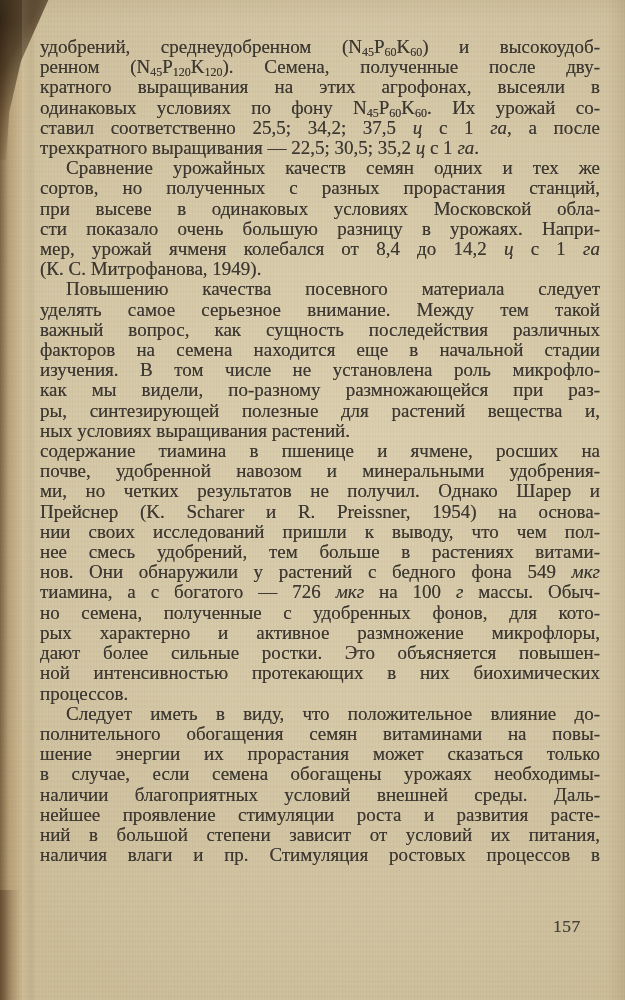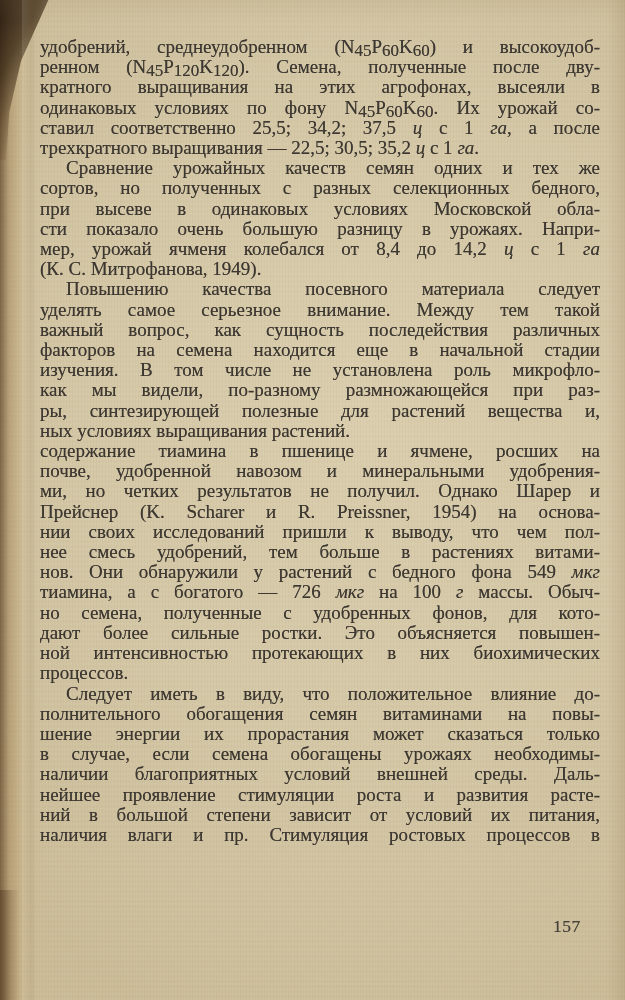--- a/index.html
+++ b/index.html
@@ -58,21 +58,21 @@
 
   .text-block{
     position:absolute;left:40px;top:37px;width:560px;
     font-size:19px;line-height:20.2px;color:#3c3731;
     text-shadow:0 0 0.5px rgba(62,56,48,0.65);
   }
   .para{margin:0;}
   .line{text-align:justify;text-align-last:left;white-space:nowrap;}
   .line.jl{text-align-last:justify;white-space:normal;}
   .line.ind{padding-left:26px;}
-  .line sub{font-size:17px;line-height:0;vertical-align:-3px;}
+  .line sub{font-size:12px;line-height:0;vertical-align:-3px;}
   .line i{font-style:italic;}
 
   .page-num{
     position:absolute;left:553px;top:916px;
     font-size:17.5px;letter-spacing:0.5px;color:#44403a;
     text-shadow:0 0 0.5px rgba(62,56,48,0.6);
   }
 </style>
 </head>
 <body>
@@ -90,21 +90,21 @@
       <div class="para">
         <div class="line jl">удобрений, среднеудобренном (N<sub>45</sub>P<sub>60</sub>K<sub>60</sub>) и высокоудоб-</div>
         <div class="line jl">ренном (N<sub>45</sub>P<sub>120</sub>K<sub>120</sub>). Семена, полученные после дву-</div>
         <div class="line jl">кратного выращивания на этих агрофонах, высеяли в</div>
         <div class="line jl">одинаковых условиях по фону N<sub>45</sub>P<sub>60</sub>K<sub>60</sub>. Их урожай со-</div>
         <div class="line jl">ставил соответственно 25,5; 34,2; 37,5 <i>ц</i> с 1 <i>га</i>, а после</div>
         <div class="line">трехкратного выращивания — 22,5; 30,5; 35,2 <i>ц</i> с 1 <i>га</i>.</div>
       </div>
       <div class="para">
         <div class="line jl ind">Сравнение урожайных качеств семян одних и тех же</div>
-        <div class="line jl">сортов, но полученных с разных селекционных бедного,</div>
+        <div class="line jl">сортов, но полученных с разных прорастания станций,</div>
         <div class="line jl">при высеве в одинаковых условиях Московской обла-</div>
         <div class="line jl">сти показало очень большую разницу в урожаях. Напри-</div>
         <div class="line jl">мер, урожай ячменя колебался от 8,4 до 14,2 <i>ц</i> с 1 <i>га</i></div>
         <div class="line">(К. С. Митрофанова, 1949).</div>
       </div>
       <div class="para">
         <div class="line jl ind">Повышению качества посевного материала следует</div>
         <div class="line jl">уделять самое серьезное внимание. Между тем такой</div>
         <div class="line jl">важный вопрос, как сущность последействия различных</div>
         <div class="line jl">факторов на семена находится еще в начальной стадии</div>
@@ -116,20 +116,21 @@
       <div class="para">
         <div class="line jl">содержание тиамина в пшенице и ячмене, росших на</div>
         <div class="line jl">почве, удобренной навозом и минеральными удобрения-</div>
         <div class="line jl">ми, но четких результатов не получил. Однако Шарер и</div>
         <div class="line jl">Прейснер (K. Scharer и R. Preissner, 1954) на основа-</div>
         <div class="line jl">нии своих исследований пришли к выводу, что чем пол-</div>
         <div class="line jl">нее смесь удобрений, тем больше в растениях витами-</div>
         <div class="line jl">нов. Они обнаружили у растений с бедного фона 549 <i>мкг</i></div>
         <div class="line jl">тиамина, а с богатого — 726 <i>мкг</i> на 100 <i>г</i> массы. Обыч-</div>
         <div class="line jl">но семена, полученные с удобренных фонов, для кото-</div>
+        <div class="line jl">рых характерно и активное размножение микрофлоры,</div>
         <div class="line jl">дают более сильные ростки. Это объясняется повышен-</div>
         <div class="line jl">ной интенсивностью протекающих в них биохимических</div>
         <div class="line">процессов.</div>
       </div>
       <div class="para">
         <div class="line jl ind">Следует иметь в виду, что положительное влияние до-</div>
         <div class="line jl">полнительного обогащения семян витаминами на повы-</div>
         <div class="line jl">шение энергии их прорастания может сказаться только</div>
         <div class="line jl">в случае, если семена обогащены урожаях необходимы-</div>
         <div class="line jl">наличии благоприятных условий внешней среды. Даль-</div>

